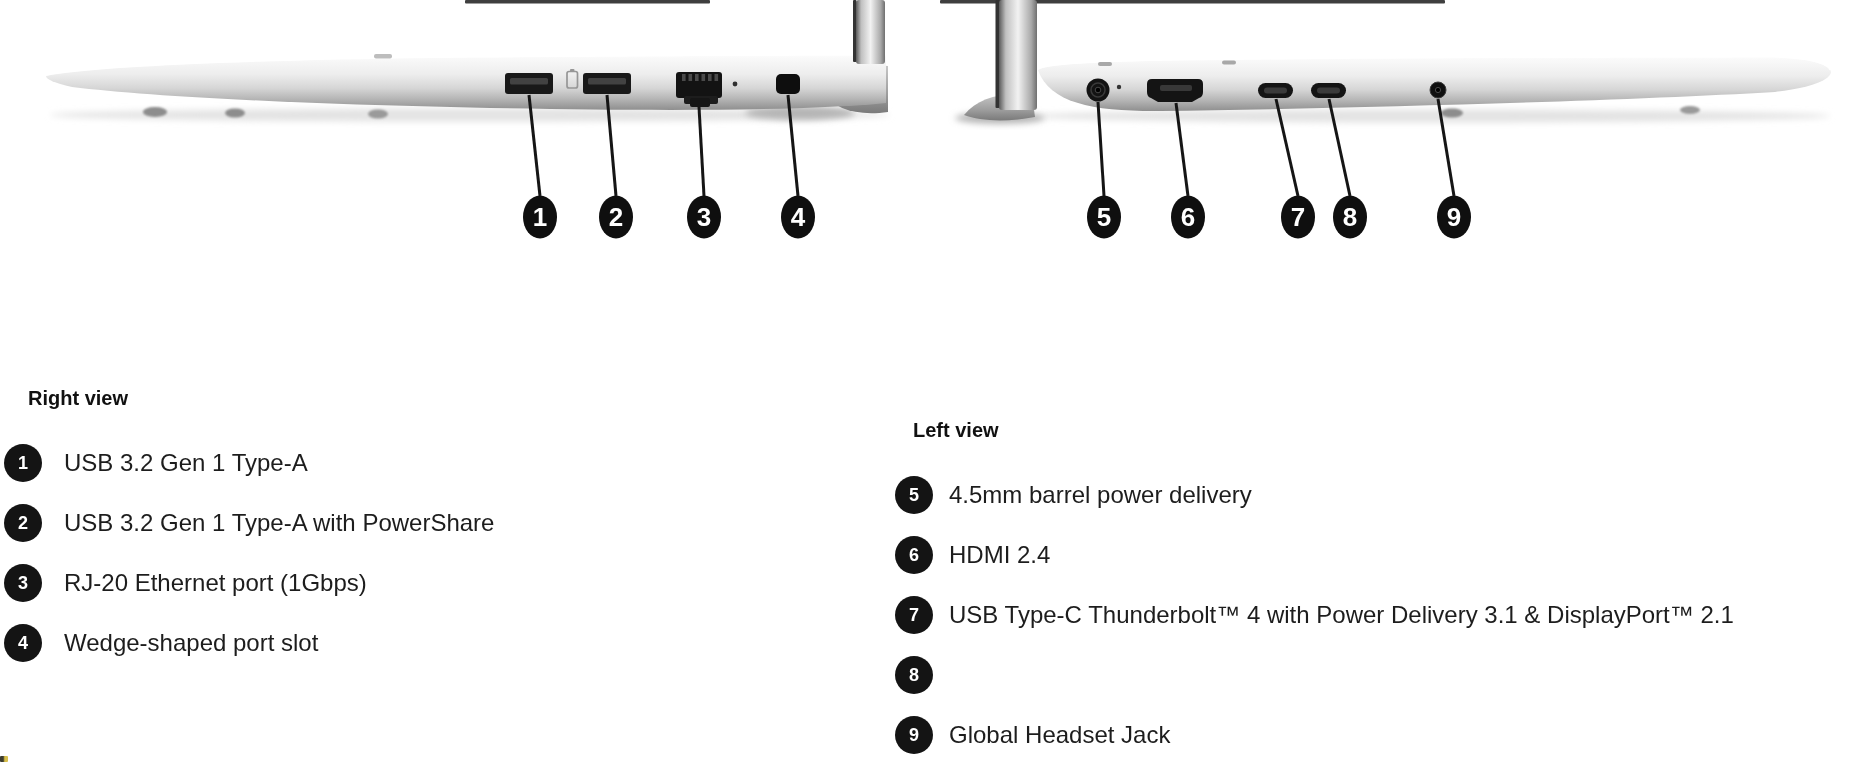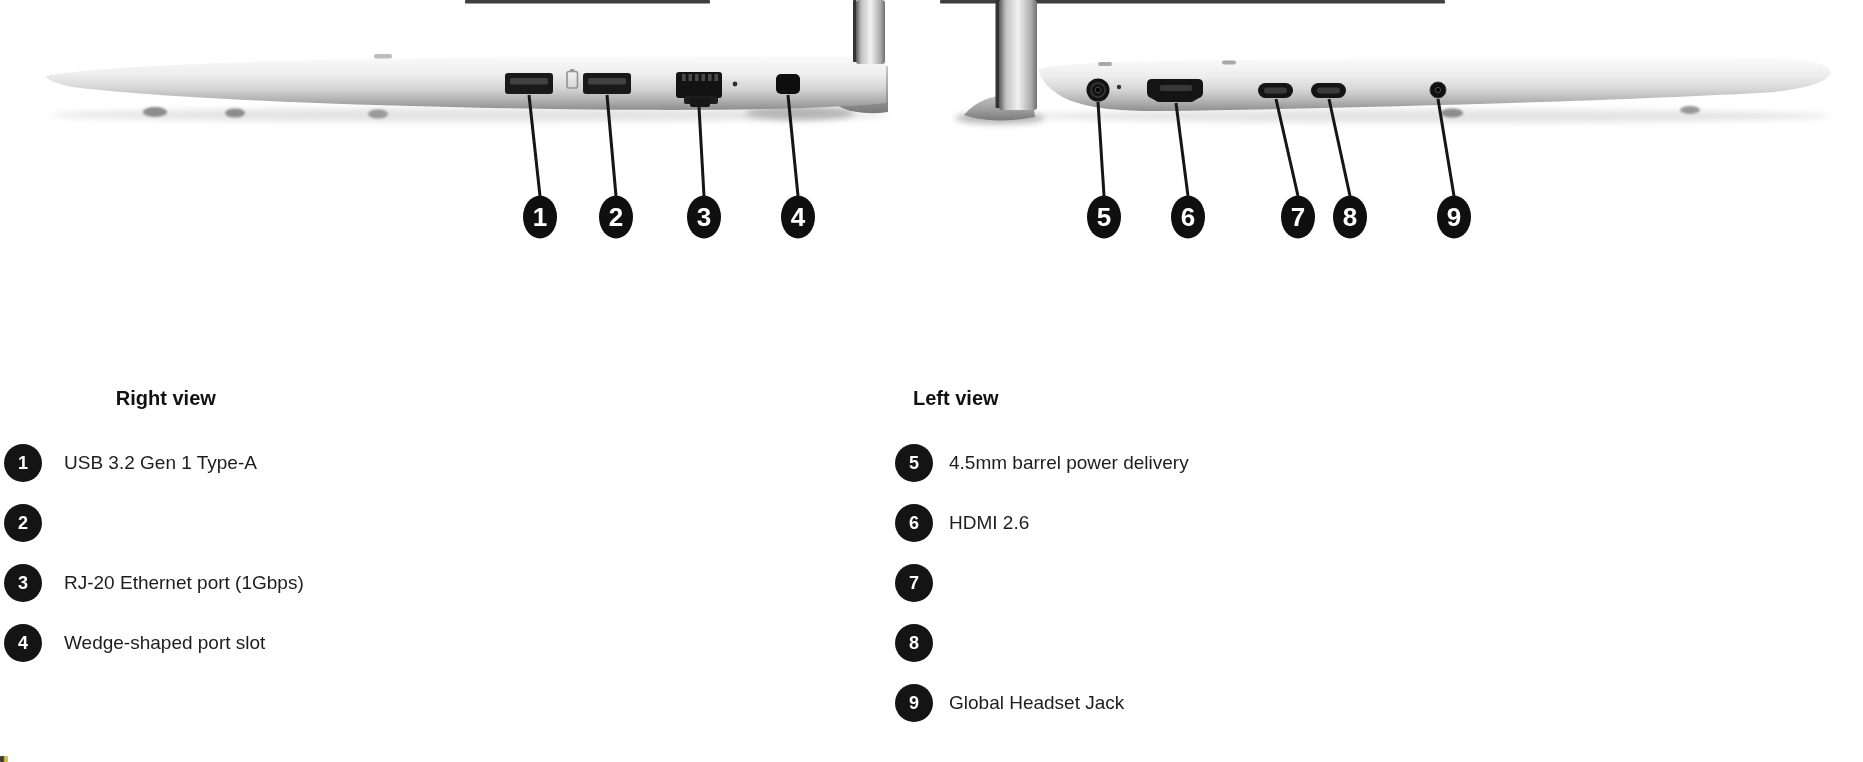--- a/index.html
+++ b/index.html
@@ -13,34 +13,34 @@
   }
   svg.photos{position:absolute;left:0;top:0;}
   svg .co-num{
     font-family:"Liberation Sans", sans-serif;
     font-size:26px;font-weight:700;fill:#ffffff;text-anchor:middle;
   }
   .legend-col{position:absolute;top:386px;}
   .legend-col h3{
     margin:0;font-size:20px;font-weight:700;color:#111111;line-height:24px;
   }
-  .legend-left{left:4px;text-align:center;}
+  .legend-left{left:4px;}
   .legend-left h3{margin-left:24px;}
   .legend-right{left:895px;}
-  .legend-right h3{margin-left:18px;}
+  .legend-right h3{margin-left:18px;margin-top:32px;}
   .legend-list{margin-top:34px;display:flex;flex-direction:column;gap:22px;}
   .legend-row{display:flex;align-items:center;height:38px;}
   .badge{
     width:38px;height:38px;border-radius:50%;
     background:#141414;color:#ffffff;
     font-size:18px;font-weight:700;
     display:flex;align-items:center;justify-content:center;
     flex:0 0 38px;
   }
-  .label{font-size:19px;color:#1d1d1d;white-space:nowrap;}
+  .label{font-size:24px;color:#1d1d1d;white-space:nowrap;}
   .legend-left .label{margin-left:22px;}
   .legend-right .label{margin-left:16px;}
   .corner-artifact{
     position:absolute;left:0;top:756px;width:8px;height:6px;
     background:linear-gradient(90deg,#3c3c2e 40%,#d8bf4a 60%);
     border-radius:1px;
   }
 </style>
 </head>
 <body>
@@ -216,20 +216,21 @@
 
   <div class="legend-col legend-left">
     <h3>Right view</h3>
     <div class="legend-list">
       <div class="legend-row">
         <span class="badge">1</span>
         <span class="label">USB 3.2 Gen 1 Type-A</span>
       </div>
       <div class="legend-row">
         <span class="badge">2</span>
+        <span class="label">USB 3.2 Gen 1 Type-A with PowerShare</span>
       </div>
       <div class="legend-row">
         <span class="badge">3</span>
         <span class="label">RJ-20 Ethernet port (1Gbps)</span>
       </div>
       <div class="legend-row">
         <span class="badge">4</span>
         <span class="label">Wedge-shaped port slot</span>
       </div>
     </div>
@@ -237,24 +238,25 @@
 
   <div class="legend-col legend-right">
     <h3>Left view</h3>
     <div class="legend-list">
       <div class="legend-row">
         <span class="badge">5</span>
         <span class="label">4.5mm barrel power delivery</span>
       </div>
       <div class="legend-row">
         <span class="badge">6</span>
-        <span class="label">HDMI 2.6</span>
+        <span class="label">HDMI 2.4</span>
       </div>
       <div class="legend-row">
         <span class="badge">7</span>
+        <span class="label">USB Type-C Thunderbolt™ 4 with Power Delivery 3.1 &amp; DisplayPort™ 2.1</span>
       </div>
       <div class="legend-row">
         <span class="badge">8</span>
       </div>
       <div class="legend-row">
         <span class="badge">9</span>
         <span class="label">Global Headset Jack</span>
       </div>
     </div>
   </div>

